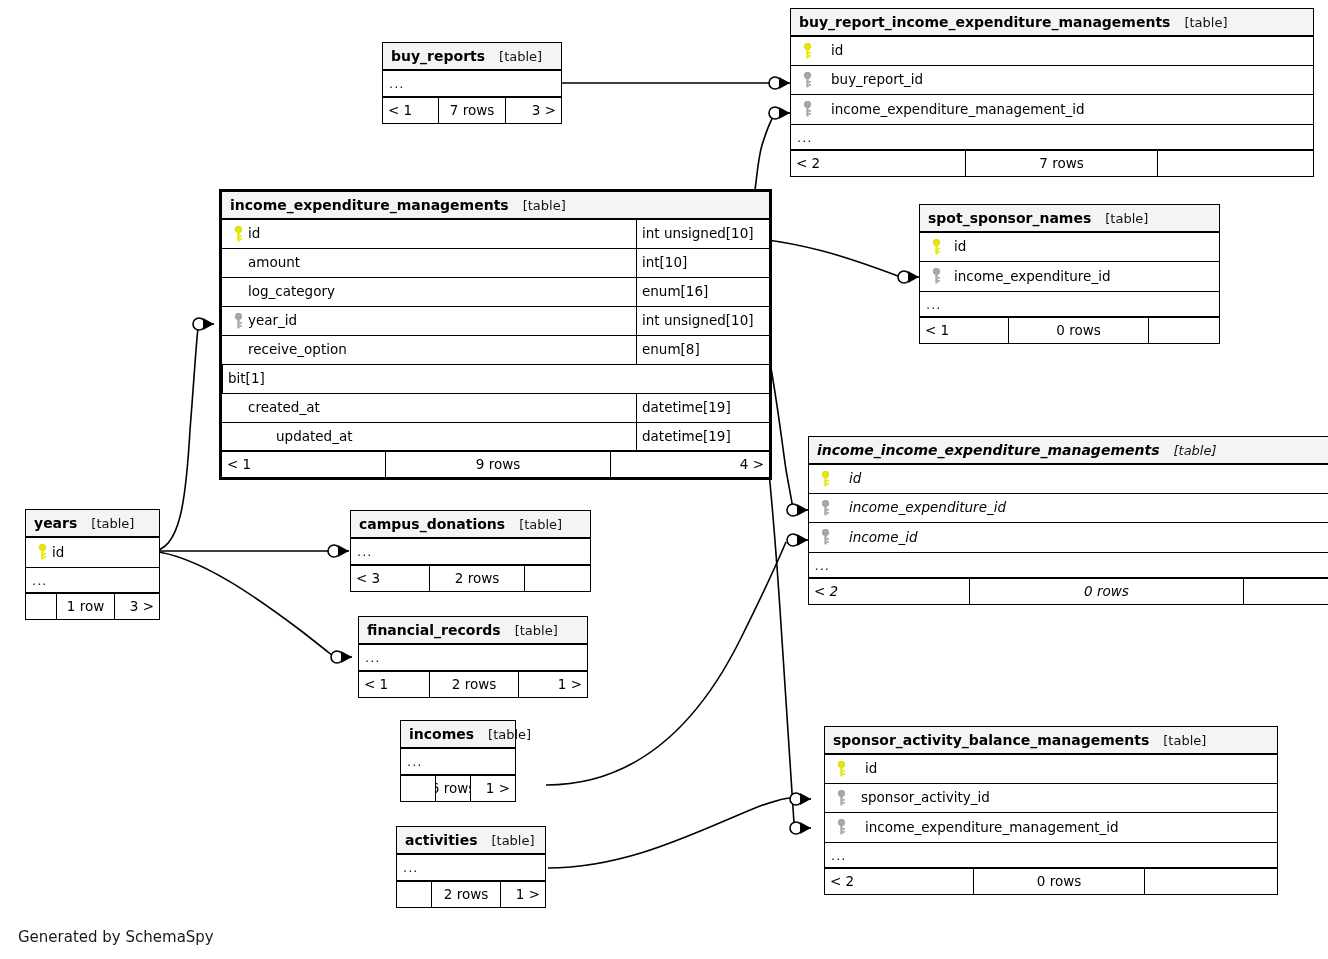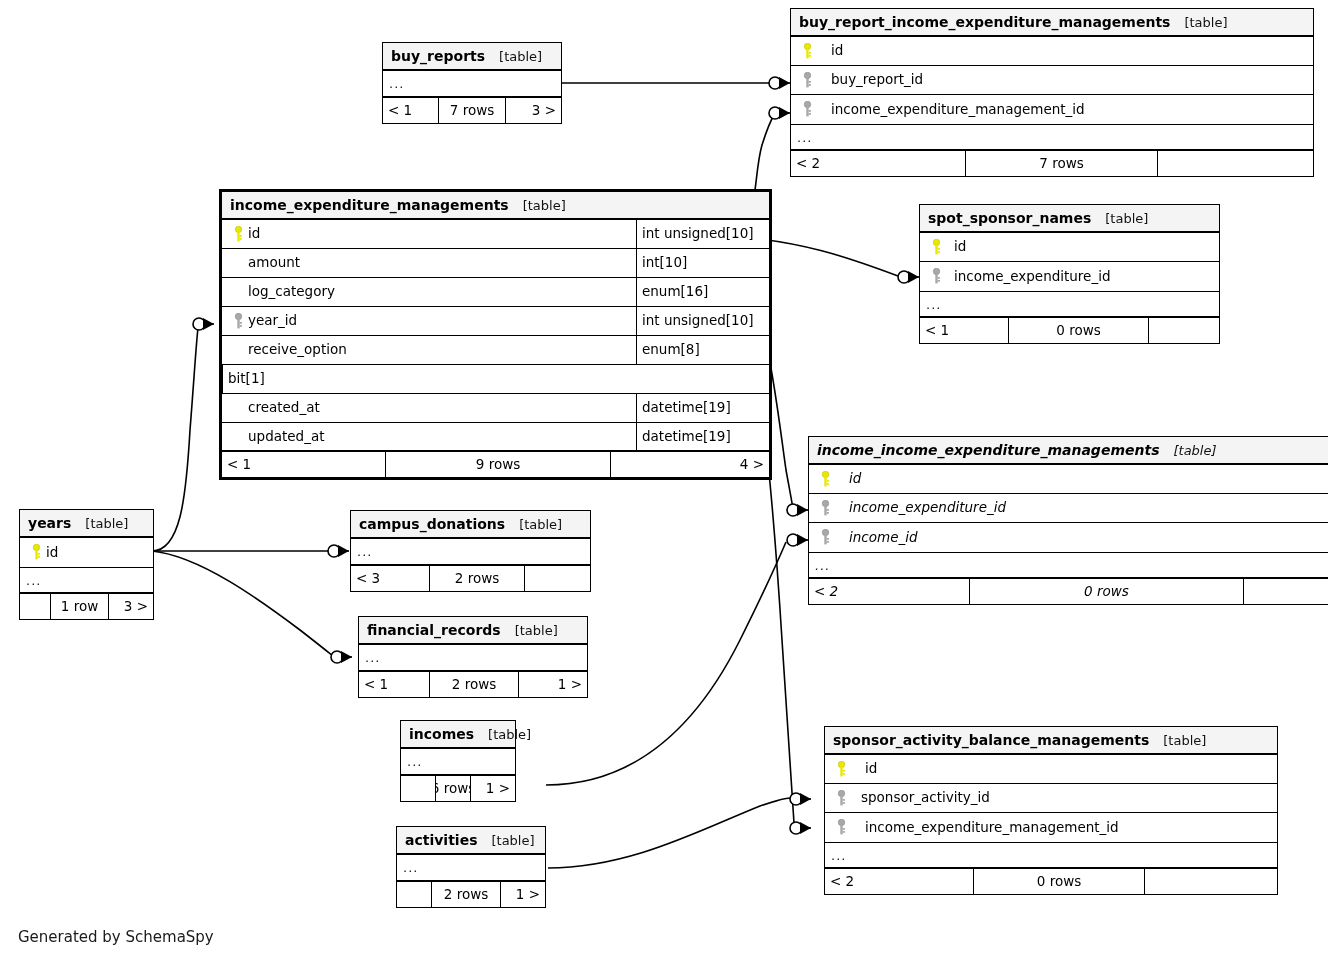--- a/index.html
+++ b/index.html
@@ -333,21 +333,21 @@
       </div>
 
       <div class="row">
         <div class="row-main">
           <span class="keyslot"></span>
           <span class="col-name">created_at</span>
         </div>
         <div class="row-type" style="width:133px">datetime[19]</div>
       </div>
 
-      <div class="row" style="border-bottom:2px solid #000;">
+      <div class="row" style="border-bottom:2px solid #000;padding-left:28px;">
         <div class="row-main">
           <span class="keyslot"></span>
           <span class="col-name">updated_at</span>
         </div>
         <div class="row-type" style="width:133px">datetime[19]</div>
       </div>
 
     </div>
     <div class="foot">
       <div class="f-left" style="width:163px">&lt; 1</div>
@@ -498,21 +498,21 @@
       </div>
     </div>
     <div class="ellipsis-row">...</div>
     <div class="foot">
       <div class="f-left" style="width:148px">&lt; 2</div>
       <div class="f-mid" style="flex:1">0 rows</div>
       <div class="f-right" style="width:132px"></div>
     </div>
   </div>
 
-  <div class="tbl" style="left:19px; top:509px; width:135px;">
+  <div class="tbl" style="left:25px; top:509px; width:135px;">
     <div class="tbl-head">
       <span class="tbl-name">years</span>
       <span class="tbl-tag">[table]</span>
     </div>
     <div class="rows">
       <div class="row">
         <div class="row-main">
           <span class="keyslot">
             <svg class="keyicon" width="9" height="17" viewBox="0 0 9 17">
                 <circle cx="4.5" cy="3.4" r="3.2" fill="#e8e800" stroke="#c9c900" stroke-width="0.7"></circle>

